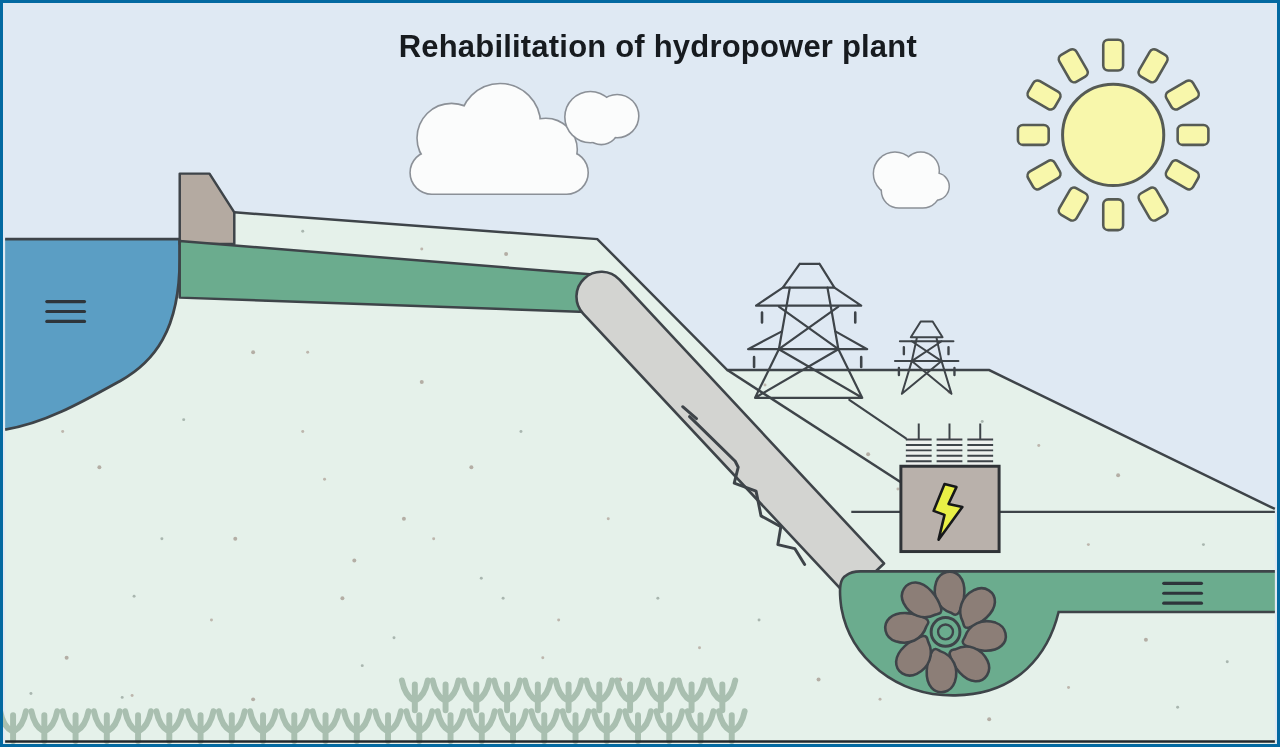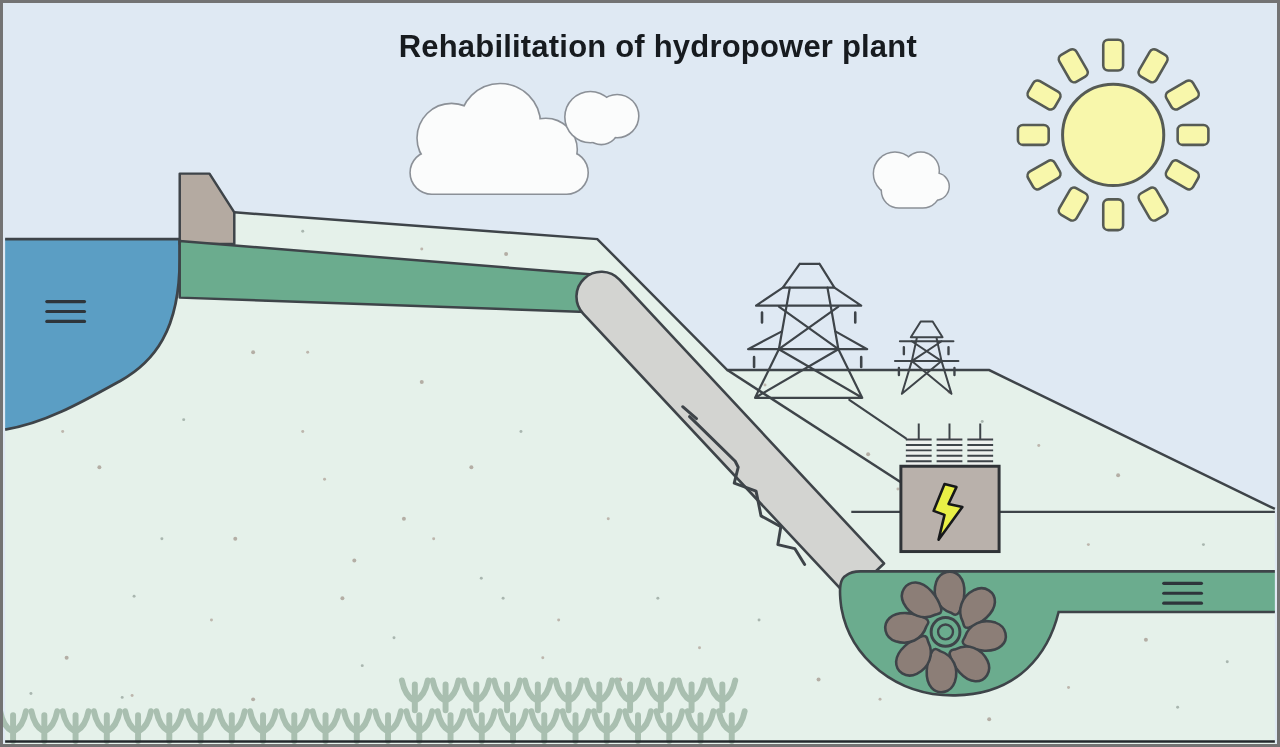--- a/index.html
+++ b/index.html
@@ -1,18 +1,18 @@
 <!DOCTYPE html>
 <html><head>
 <meta charset="utf-8">
 <style>
   html,body{margin:0;padding:0;background:#222;}
   .frame{
     position:relative;width:1280px;height:747px;box-sizing:border-box;
-    border:3px solid #737373;overflow:hidden;
+    border:3px solid #0369a1;overflow:hidden;
     font-family:"Liberation Sans", sans-serif;
     background:#dfe9f3;
   }
   .scene-svg{position:absolute;inset:0;width:100%;height:100%;display:block;}
   .title{
     position:absolute;top:26px;left:51.4%;transform:translateX(-50%);
     font-size:31px;font-weight:700;color:#171b1f;white-space:nowrap;
     letter-spacing:0.2px;
   }
 </style>

